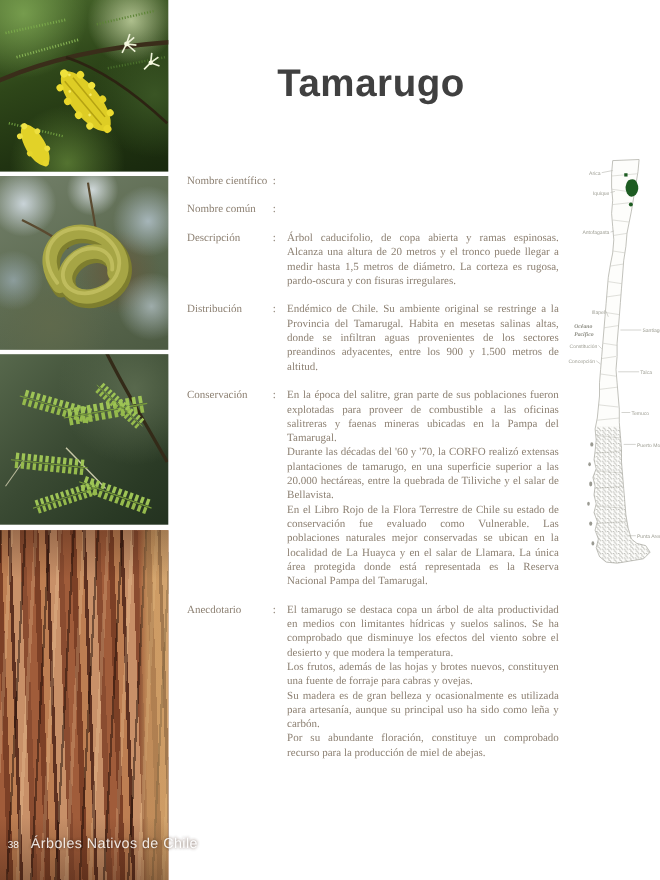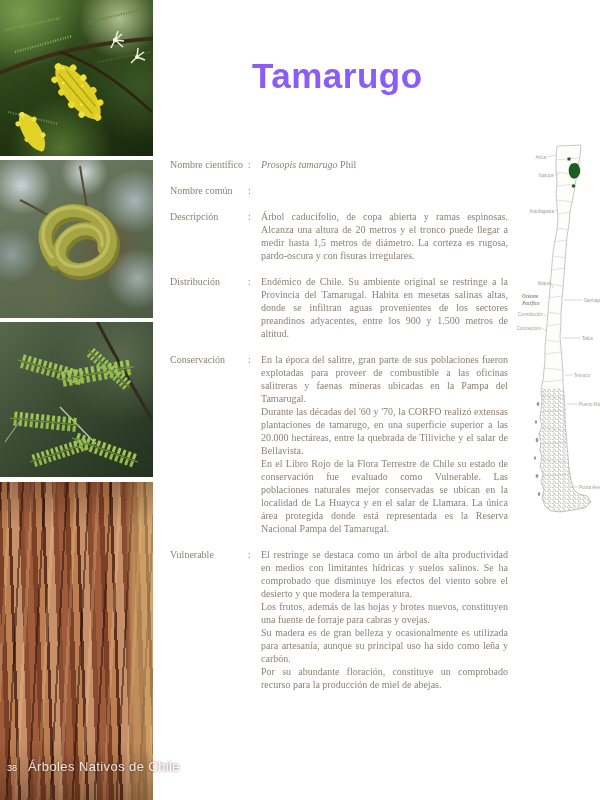--- a/index.html
+++ b/index.html
@@ -41,21 +41,21 @@
   
   .footer{position:absolute;left:7px;top:759px;display:flex;align-items:baseline;
           color:#fff;font-family:"Liberation Sans",sans-serif;
           text-shadow:0 0 3px rgba(60,30,15,.9);}
   .footer .num{font-size:9px;font-weight:normal;opacity:.92;}
   .footer .book{font-size:13px;margin-left:11px;letter-spacing:.4px;opacity:.85;}
 
   
   .page-title{position:absolute;left:252px;top:56px;
       font-family:"Liberation Sans",sans-serif;font-weight:bold;
-      font-size:35px;color:#8b5cf6;letter-spacing:.5px;}
+      font-size:35px;color:#404040;letter-spacing:.5px;}
 
   
   .content{position:absolute;left:170px;top:158px;width:338px;
       display:flex;flex-direction:column;gap:13px;
       color:#8d8173;font-size:10px;line-height:13px;}
   .row{display:flex;align-items:flex-start;}
   .row .lbl{width:78px;flex:none;}
   .row .colon{width:13px;flex:none;text-align:left;}
   .row .val{flex:1;text-align:justify;}
   .row .val p{margin:0;}
@@ -155,25 +155,20 @@
   <span class="book">Árboles Nativos de Chile</span>
 </div>
 
 <div class="page-title">Tamarugo</div>
 
 <div class="content">
 
   <div class="row">
     <div class="lbl">Nombre científico</div>
     <div class="colon">:</div>
-    <div class="val">
-        <p>
-      <span class="sci">Prosopis tamarugo</span><span> Phil</span>
-    </p>
-      </div>
   </div>
 
   <div class="row">
     <div class="lbl">Nombre común</div>
     <div class="colon">:</div>
   </div>
 
   <div class="row">
     <div class="lbl">Descripción</div>
     <div class="colon">:</div>
@@ -194,24 +189,24 @@
     <div class="lbl">Conservación</div>
     <div class="colon">:</div>
     <div class="val">
       <p>En la época del salitre, gran parte de sus poblaciones fueron explotadas para proveer de combustible a las oficinas salitreras y faenas mineras ubicadas en la Pampa del Tamarugal.</p>
       <p>Durante las décadas del '60 y '70, la CORFO realizó extensas plantaciones de tamarugo, en una superficie superior a las 20.000 hectáreas, entre la quebrada de Tiliviche y el salar de Bellavista.</p>
       <p>En el Libro Rojo de la Flora Terrestre de Chile su estado de conservación fue evaluado como Vulnerable. Las poblaciones naturales mejor conservadas se ubican en la localidad de La Huayca y en el salar de Llamara. La única área protegida donde está representada es la Reserva Nacional Pampa del Tamarugal.</p>
     </div>
   </div>
 
   <div class="row">
-    <div class="lbl">Vulnerable</div>
-    <div class="colon">:</div>
-    <div class="val">
-      <p>El restringe se destaca como un árbol de alta productividad en medios con limitantes hídricas y suelos salinos. Se ha comprobado que disminuye los efectos del viento sobre el desierto y que modera la temperatura.</p>
+    <div class="lbl">Anecdotario</div>
+    <div class="colon">:</div>
+    <div class="val">
+      <p>El tamarugo se destaca copa un árbol de alta productividad en medios con limitantes hídricas y suelos salinos. Se ha comprobado que disminuye los efectos del viento sobre el desierto y que modera la temperatura.</p>
       <p>Los frutos, además de las hojas y brotes nuevos, constituyen una fuente de forraje para cabras y ovejas.</p>
       <p>Su madera es de gran belleza y ocasionalmente es utilizada para artesanía, aunque su principal uso ha sido como leña y carbón.</p>
       <p>Por su abundante floración, constituye un comprobado recurso para la producción de miel de abejas.</p>
     </div>
   </div>
 </div>
 
 <div class="map">
   <svg width="83" height="380" viewBox="0 0 83 380">
     <defs>

